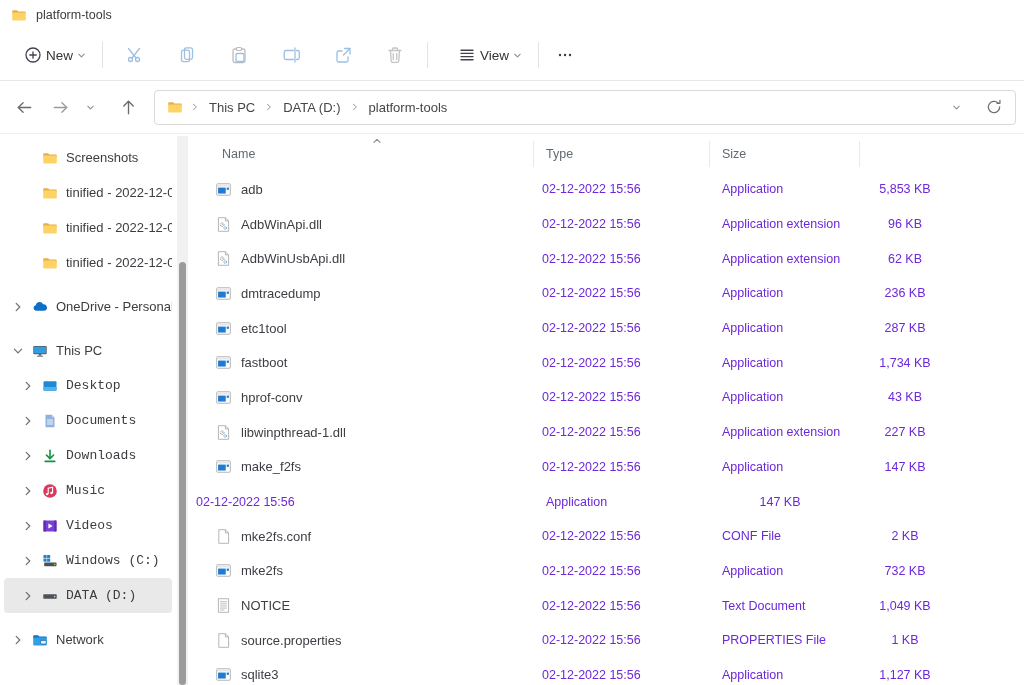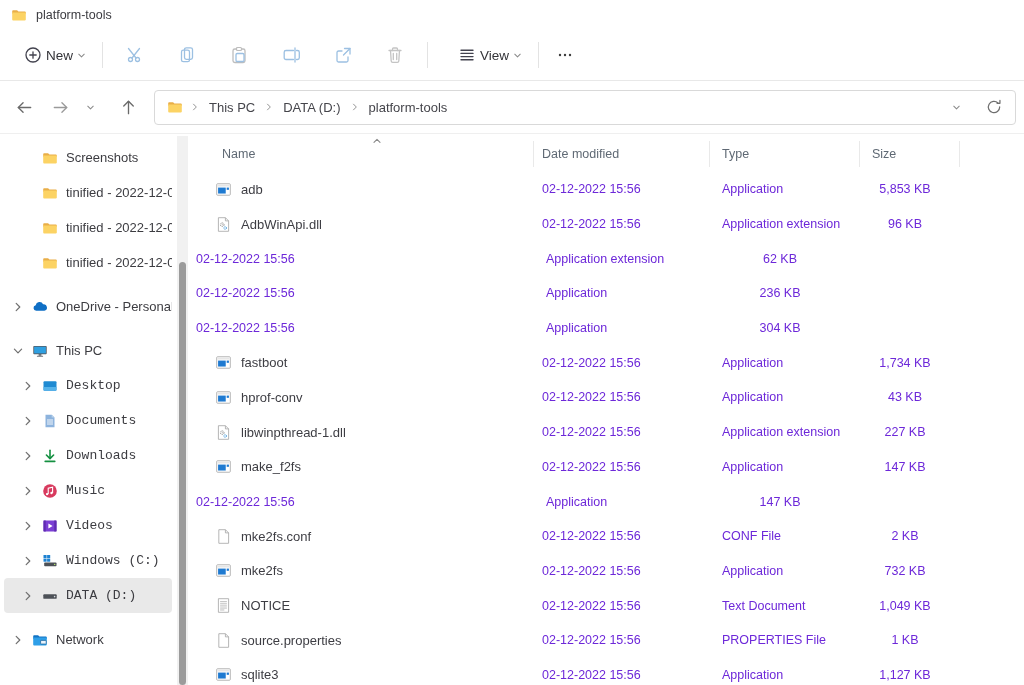--- a/index.html
+++ b/index.html
@@ -460,23 +460,20 @@
   <div class="main">
     <div class="fheader">
       <div class="hcell name">
         <span class="sort-caret">
             <svg viewBox="0 0 12 12" width="12" height="12">
               <path d="M3 7.4 6 4.4l3 3" fill="none" stroke="#8a8a8a" stroke-width="1.1" stroke-linecap="round" stroke-linejoin="round"></path>
             </svg>
           </span>
         <span>Name</span>
       </div>
-      <div class="hcell date">
-        <span>Date modified</span>
-      </div>
       <div class="hcell type">
         <span>Type</span>
       </div>
       <div class="hcell size">
         <span>Size</span>
       </div>
     </div>
     <div>
         <div class="frow">
           <div class="ncell">
@@ -506,129 +503,164 @@
                 <circle cx="9.6" cy="11.3" r="0.4" fill="#4b9bd8"></circle>
               </svg>
             </span>
             <span>AdbWinApi.dll</span>
           </div>
           <div class="dcell">02-12-2022 15:56</div>
           <div class="tcell">Application extension</div>
           <div class="scell">96 KB</div>
         </div>
         <div class="frow">
-          <div class="dcell">02-12-2022 15:56</div>
-          <div class="tcell">Application extension</div>
-          <div class="scell">62 KB</div>
-        </div>
-        <div class="frow">
-          <div class="dcell">02-12-2022 15:56</div>
-          <div class="tcell">Application</div>
-          <div class="scell">236 KB</div>
-        </div>
-        <div class="frow">
-          <div class="dcell">02-12-2022 15:56</div>
-          <div class="tcell">Application</div>
-          <div class="scell">304 KB</div>
-        </div>
-        <div class="frow">
-          <div class="ncell">
-            <span class="ficon">
-              <svg viewBox="0 0 16 16" width="17" height="17">
-                <rect x="1.6" y="2.6" width="12.8" height="10.8" rx="0.8" fill="#ffffff" stroke="#a9a9a9" stroke-width="0.8"></rect>
-                <rect x="2.4" y="3.4" width="11.2" height="1.8" fill="#e6e6e6"></rect>
-                <rect x="2.9" y="6.2" width="7.2" height="5.6" fill="#1f7ad1"></rect>
-                <rect x="11" y="6.2" width="2.1" height="2.1" fill="#1f7ad1"></rect>
-              </svg>
-            </span>
-            <span>fastboot</span>
-          </div>
-          <div class="dcell">02-12-2022 15:56</div>
-          <div class="tcell">Application</div>
-          <div class="scell">1,734 KB</div>
-        </div>
-        <div class="frow">
-          <div class="ncell">
-            <span class="ficon">
-              <svg viewBox="0 0 16 16" width="17" height="17">
-                <rect x="1.6" y="2.6" width="12.8" height="10.8" rx="0.8" fill="#ffffff" stroke="#a9a9a9" stroke-width="0.8"></rect>
-                <rect x="2.4" y="3.4" width="11.2" height="1.8" fill="#e6e6e6"></rect>
-                <rect x="2.9" y="6.2" width="7.2" height="5.6" fill="#1f7ad1"></rect>
-                <rect x="11" y="6.2" width="2.1" height="2.1" fill="#1f7ad1"></rect>
-              </svg>
-            </span>
-            <span>hprof-conv</span>
-          </div>
-          <div class="dcell">02-12-2022 15:56</div>
-          <div class="tcell">Application</div>
-          <div class="scell">43 KB</div>
-        </div>
-        <div class="frow">
           <div class="ncell">
             <span class="ficon">
               <svg viewBox="0 0 16 16" width="17" height="17">
                 <path d="M3.2 1.6h6.6l3 3v9.8H3.2z" fill="#fff" stroke="#a9a9a9" stroke-width="0.8"></path>
                 <path d="M9.8 1.6v3h3" fill="none" stroke="#a9a9a9" stroke-width="0.8"></path>
                 <circle cx="6.8" cy="8.2" r="1.7" fill="none" stroke="#8b8b8b" stroke-width="0.9" stroke-dasharray="1.1 0.7"></circle>
                 <circle cx="6.8" cy="8.2" r="0.5" fill="#8b8b8b"></circle>
                 <circle cx="9.6" cy="11.3" r="1.3" fill="none" stroke="#4b9bd8" stroke-width="0.9" stroke-dasharray="1 0.6"></circle>
                 <circle cx="9.6" cy="11.3" r="0.4" fill="#4b9bd8"></circle>
               </svg>
             </span>
-            <span>libwinpthread-1.dll</span>
+            <span>AdbWinUsbApi.dll</span>
           </div>
           <div class="dcell">02-12-2022 15:56</div>
           <div class="tcell">Application extension</div>
-          <div class="scell">227 KB</div>
+          <div class="scell">62 KB</div>
         </div>
         <div class="frow">
           <div class="ncell">
             <span class="ficon">
               <svg viewBox="0 0 16 16" width="17" height="17">
                 <rect x="1.6" y="2.6" width="12.8" height="10.8" rx="0.8" fill="#ffffff" stroke="#a9a9a9" stroke-width="0.8"></rect>
                 <rect x="2.4" y="3.4" width="11.2" height="1.8" fill="#e6e6e6"></rect>
                 <rect x="2.9" y="6.2" width="7.2" height="5.6" fill="#1f7ad1"></rect>
                 <rect x="11" y="6.2" width="2.1" height="2.1" fill="#1f7ad1"></rect>
               </svg>
             </span>
-            <span>make_f2fs</span>
-          </div>
-          <div class="dcell">02-12-2022 15:56</div>
-          <div class="tcell">Application</div>
-          <div class="scell">147 KB</div>
-        </div>
-        <div class="frow">
-          <div class="dcell">02-12-2022 15:56</div>
-          <div class="tcell">Application</div>
-          <div class="scell">147 KB</div>
-        </div>
-        <div class="frow">
-          <div class="ncell">
-            <span class="ficon">
-              <svg viewBox="0 0 16 16" width="17" height="17">
-                <path d="M3.6 1.6h6.2l3 3v9.8H3.6z" fill="#fff" stroke="#a9a9a9" stroke-width="0.8"></path>
-                <path d="M9.8 1.6v3h3" fill="none" stroke="#a9a9a9" stroke-width="0.8"></path>
-              </svg>
-            </span>
-            <span>mke2fs.conf</span>
-          </div>
-          <div class="dcell">02-12-2022 15:56</div>
-          <div class="tcell">CONF File</div>
-          <div class="scell">2 KB</div>
+            <span>dmtracedump</span>
+          </div>
+          <div class="dcell">02-12-2022 15:56</div>
+          <div class="tcell">Application</div>
+          <div class="scell">236 KB</div>
         </div>
         <div class="frow">
           <div class="ncell">
             <span class="ficon">
               <svg viewBox="0 0 16 16" width="17" height="17">
                 <rect x="1.6" y="2.6" width="12.8" height="10.8" rx="0.8" fill="#ffffff" stroke="#a9a9a9" stroke-width="0.8"></rect>
                 <rect x="2.4" y="3.4" width="11.2" height="1.8" fill="#e6e6e6"></rect>
                 <rect x="2.9" y="6.2" width="7.2" height="5.6" fill="#1f7ad1"></rect>
                 <rect x="11" y="6.2" width="2.1" height="2.1" fill="#1f7ad1"></rect>
               </svg>
             </span>
+            <span>etc1tool</span>
+          </div>
+          <div class="dcell">02-12-2022 15:56</div>
+          <div class="tcell">Application</div>
+          <div class="scell">287 KB</div>
+        </div>
+        <div class="frow">
+          <div class="ncell">
+            <span class="ficon">
+              <svg viewBox="0 0 16 16" width="17" height="17">
+                <rect x="1.6" y="2.6" width="12.8" height="10.8" rx="0.8" fill="#ffffff" stroke="#a9a9a9" stroke-width="0.8"></rect>
+                <rect x="2.4" y="3.4" width="11.2" height="1.8" fill="#e6e6e6"></rect>
+                <rect x="2.9" y="6.2" width="7.2" height="5.6" fill="#1f7ad1"></rect>
+                <rect x="11" y="6.2" width="2.1" height="2.1" fill="#1f7ad1"></rect>
+              </svg>
+            </span>
+            <span>fastboot</span>
+          </div>
+          <div class="dcell">02-12-2022 15:56</div>
+          <div class="tcell">Application</div>
+          <div class="scell">1,734 KB</div>
+        </div>
+        <div class="frow">
+          <div class="ncell">
+            <span class="ficon">
+              <svg viewBox="0 0 16 16" width="17" height="17">
+                <rect x="1.6" y="2.6" width="12.8" height="10.8" rx="0.8" fill="#ffffff" stroke="#a9a9a9" stroke-width="0.8"></rect>
+                <rect x="2.4" y="3.4" width="11.2" height="1.8" fill="#e6e6e6"></rect>
+                <rect x="2.9" y="6.2" width="7.2" height="5.6" fill="#1f7ad1"></rect>
+                <rect x="11" y="6.2" width="2.1" height="2.1" fill="#1f7ad1"></rect>
+              </svg>
+            </span>
+            <span>hprof-conv</span>
+          </div>
+          <div class="dcell">02-12-2022 15:56</div>
+          <div class="tcell">Application</div>
+          <div class="scell">43 KB</div>
+        </div>
+        <div class="frow">
+          <div class="ncell">
+            <span class="ficon">
+              <svg viewBox="0 0 16 16" width="17" height="17">
+                <path d="M3.2 1.6h6.6l3 3v9.8H3.2z" fill="#fff" stroke="#a9a9a9" stroke-width="0.8"></path>
+                <path d="M9.8 1.6v3h3" fill="none" stroke="#a9a9a9" stroke-width="0.8"></path>
+                <circle cx="6.8" cy="8.2" r="1.7" fill="none" stroke="#8b8b8b" stroke-width="0.9" stroke-dasharray="1.1 0.7"></circle>
+                <circle cx="6.8" cy="8.2" r="0.5" fill="#8b8b8b"></circle>
+                <circle cx="9.6" cy="11.3" r="1.3" fill="none" stroke="#4b9bd8" stroke-width="0.9" stroke-dasharray="1 0.6"></circle>
+                <circle cx="9.6" cy="11.3" r="0.4" fill="#4b9bd8"></circle>
+              </svg>
+            </span>
+            <span>libwinpthread-1.dll</span>
+          </div>
+          <div class="dcell">02-12-2022 15:56</div>
+          <div class="tcell">Application extension</div>
+          <div class="scell">227 KB</div>
+        </div>
+        <div class="frow">
+          <div class="ncell">
+            <span class="ficon">
+              <svg viewBox="0 0 16 16" width="17" height="17">
+                <rect x="1.6" y="2.6" width="12.8" height="10.8" rx="0.8" fill="#ffffff" stroke="#a9a9a9" stroke-width="0.8"></rect>
+                <rect x="2.4" y="3.4" width="11.2" height="1.8" fill="#e6e6e6"></rect>
+                <rect x="2.9" y="6.2" width="7.2" height="5.6" fill="#1f7ad1"></rect>
+                <rect x="11" y="6.2" width="2.1" height="2.1" fill="#1f7ad1"></rect>
+              </svg>
+            </span>
+            <span>make_f2fs</span>
+          </div>
+          <div class="dcell">02-12-2022 15:56</div>
+          <div class="tcell">Application</div>
+          <div class="scell">147 KB</div>
+        </div>
+        <div class="frow">
+          <div class="dcell">02-12-2022 15:56</div>
+          <div class="tcell">Application</div>
+          <div class="scell">147 KB</div>
+        </div>
+        <div class="frow">
+          <div class="ncell">
+            <span class="ficon">
+              <svg viewBox="0 0 16 16" width="17" height="17">
+                <path d="M3.6 1.6h6.2l3 3v9.8H3.6z" fill="#fff" stroke="#a9a9a9" stroke-width="0.8"></path>
+                <path d="M9.8 1.6v3h3" fill="none" stroke="#a9a9a9" stroke-width="0.8"></path>
+              </svg>
+            </span>
+            <span>mke2fs.conf</span>
+          </div>
+          <div class="dcell">02-12-2022 15:56</div>
+          <div class="tcell">CONF File</div>
+          <div class="scell">2 KB</div>
+        </div>
+        <div class="frow">
+          <div class="ncell">
+            <span class="ficon">
+              <svg viewBox="0 0 16 16" width="17" height="17">
+                <rect x="1.6" y="2.6" width="12.8" height="10.8" rx="0.8" fill="#ffffff" stroke="#a9a9a9" stroke-width="0.8"></rect>
+                <rect x="2.4" y="3.4" width="11.2" height="1.8" fill="#e6e6e6"></rect>
+                <rect x="2.9" y="6.2" width="7.2" height="5.6" fill="#1f7ad1"></rect>
+                <rect x="11" y="6.2" width="2.1" height="2.1" fill="#1f7ad1"></rect>
+              </svg>
+            </span>
             <span>mke2fs</span>
           </div>
           <div class="dcell">02-12-2022 15:56</div>
           <div class="tcell">Application</div>
           <div class="scell">732 KB</div>
         </div>
         <div class="frow">
           <div class="ncell">
             <span class="ficon">
               <svg viewBox="0 0 16 16" width="17" height="17">

